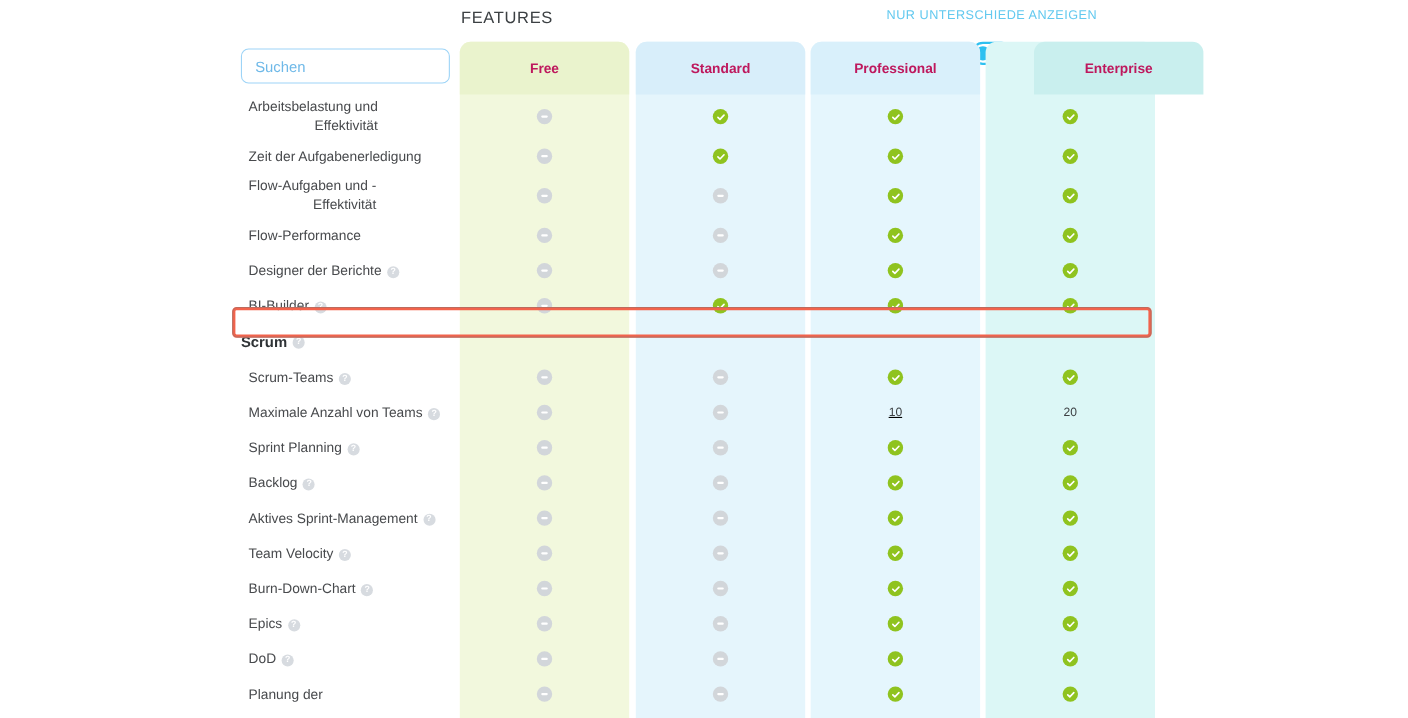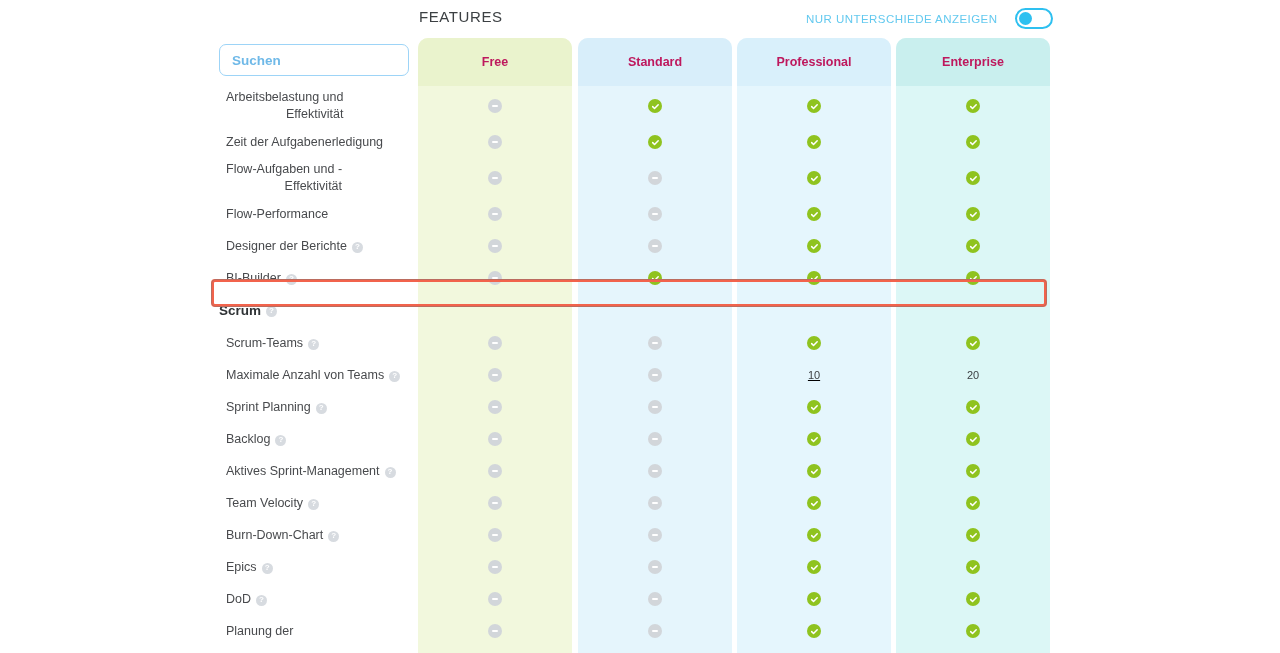--- a/index.html
+++ b/index.html
@@ -34,20 +34,21 @@
     color: #3c4043;
     font-weight: 400;
   }
   .diff-toggle-wrap {
     position: absolute;
     left: 806px;
     top: 8px;
     display: flex;
     align-items: center;
     gap: 18px;
+    flex-direction: column;
   }
   .diff-label {
     font-size: 11.5px;
     letter-spacing: 0.45px;
     color: #63c9ef;
     white-space: nowrap;
     font-weight: 400;
   }
   .toggle {
     position: relative;
@@ -100,21 +101,21 @@
     display: flex;
     align-items: center;
     justify-content: center;
     font-size: 12.5px;
     font-weight: bold;
     color: #be185d;
   }
   .col-head.free     { left: 418px; background: #eaf3cd; }
   .col-head.standard { left: 578px; background: #d8eefa; }
   .col-head.pro      { left: 737px; background: #d9f0fb; }
-  .col-head.ent      { left: 896px; background: #c9efee; }
+  .col-head.ent      { left: 940px; background: #c9efee; }
 
   
   .search-box {
     position: absolute;
     left: 219px;
     top: 6px;
     width: 190px;
     height: 32px;
     border: 1px solid #9dd4f7;
     border-radius: 7px;
@@ -124,21 +125,20 @@
     padding: 0 12px;
   }
   .search-box input {
     border: none;
     outline: none;
     width: 100%;
     font-family: "Liberation Sans", sans-serif;
     font-size: 13.5px;
     color: #c2410c;
     background: transparent;
-    font-weight: bold;
   }
   .search-box input::placeholder { color: #6fb9e8; }
 
   
   .rows {
     position: absolute;
     left: 0;
     top: 48px;
     width: 1280px;
     text-align: right;

